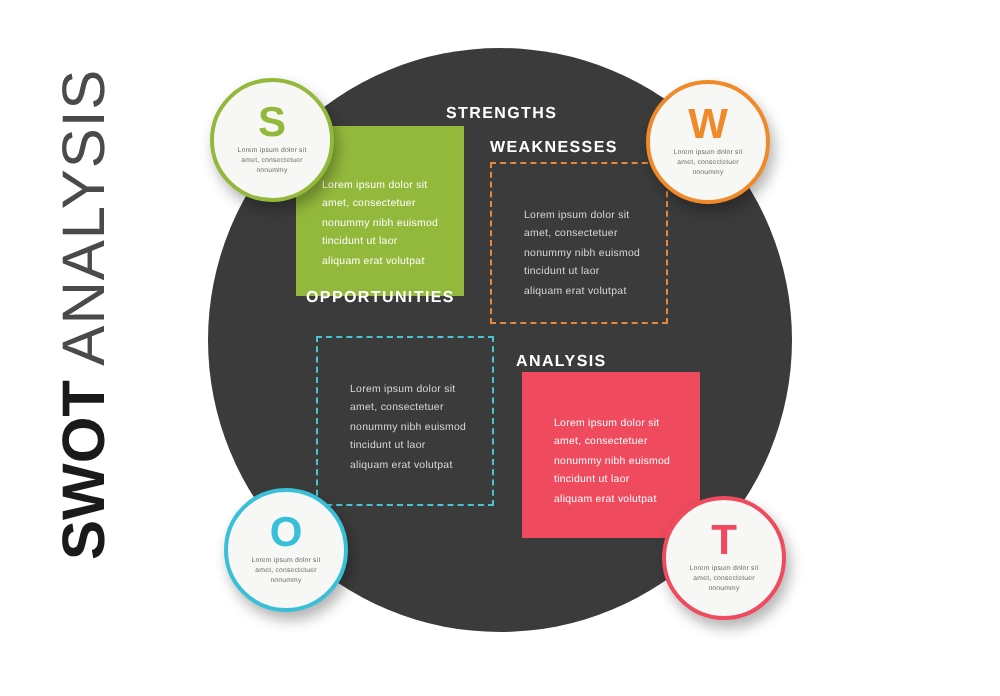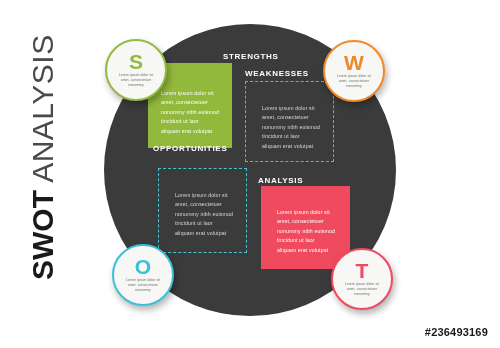--- a/index.html
+++ b/index.html
@@ -278,15 +278,14 @@
 
   <div class="badge" id="badge-t">
     <div class="badge-letter">T</div>
     <div class="badge-sub">
       <div>Lorem ipsum dolor sit</div>
       <div>amet, consectetuer</div>
       <div>nonummy</div>
     </div>
   </div>
 
-  <div id="asset-id">#236493169</div>
 
 </div>
 
 </body></html>

